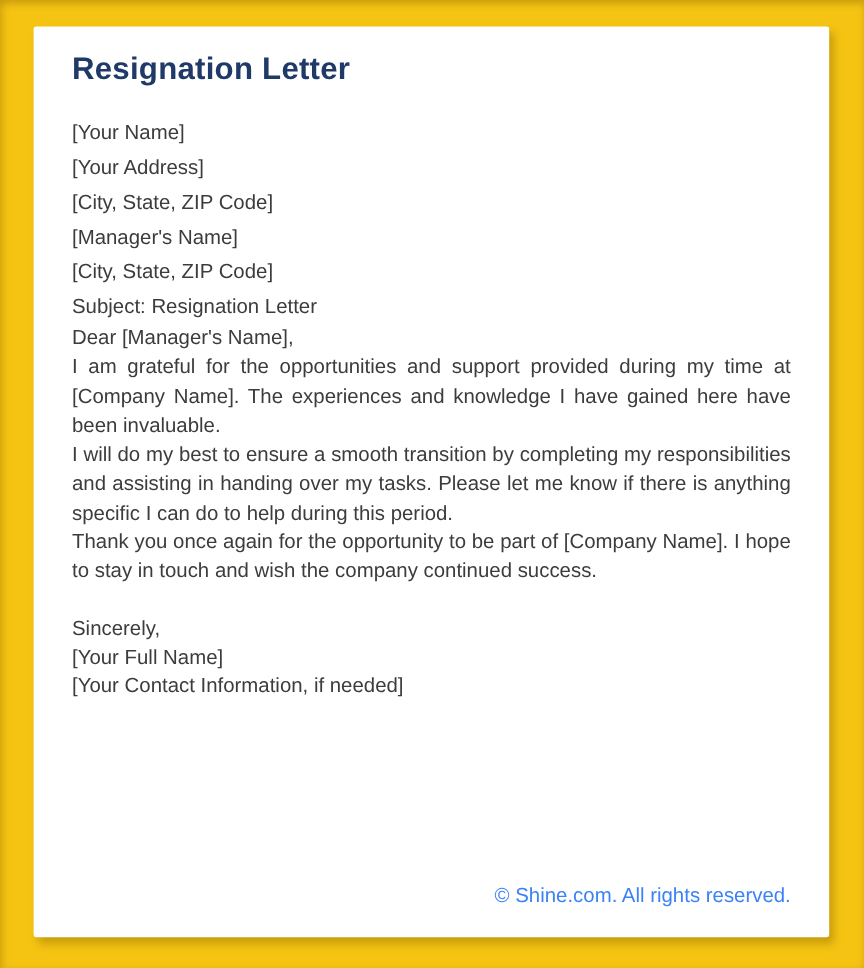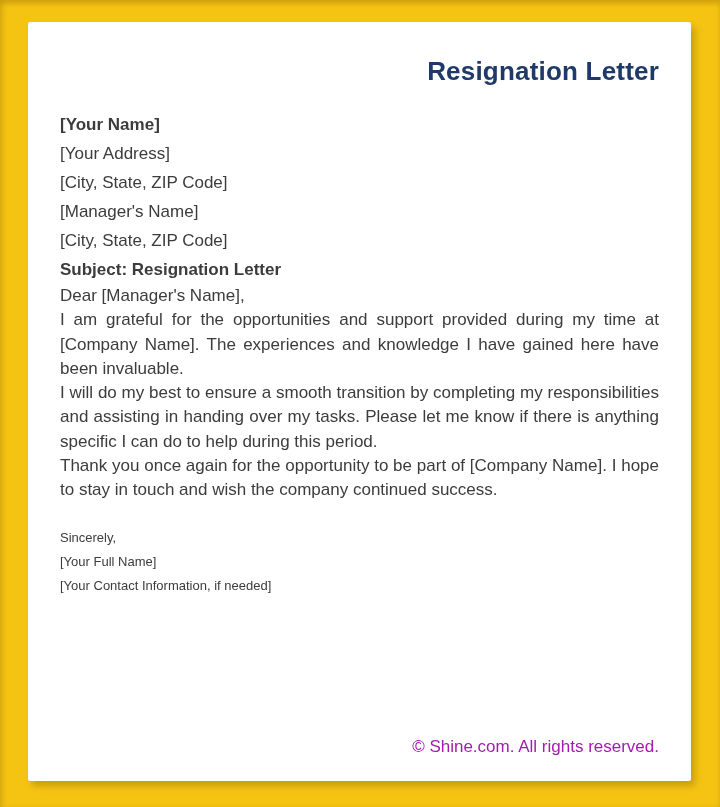--- a/index.html
+++ b/index.html
@@ -25,52 +25,52 @@
   .card {
     position: absolute;
     left: 28px; top: 22px;
     width: 663px; height: 759px;
     background: var(--card-white);
     border-radius: 2px;
     padding: 0 32px;
     box-shadow: 4px 5px 7px rgba(130,95,0,0.38);
   }
   .title {
-    margin: 34px 0 24px 0;
-    text-align: right;
+    margin: 20px 0 24px 0;
+    text-align: left;
     font-size: 26px;
     line-height: 30px;
     font-weight: bold;
     color: var(--title-navy);
     letter-spacing: 0.2px;
   }
   .header-block .header-line {
     font-size: 17px;
     line-height: 29px;
     color: var(--body-text);
   }
-  .header-block .header-line.bold { font-weight: bold; }
+  .header-block .header-line.bold { font-weight: normal; }
   .body-block .body-paragraph {
     font-size: 17px;
     line-height: 24.3px;
     text-align: justify;
     color: var(--body-text);
     margin: 0;
   }
   .closing-block { margin-top: 23px; }
   .closing-block .signature-line {
-    font-size: 13px;
+    font-size: 17px;
     line-height: 24px;
     color: var(--body-text);
   }
   .copyright {
     position: absolute;
     right: 32px; bottom: 24px;
     font-size: 17px;
-    color: #a21caf;
+    color: #3b82f6;
     white-space: nowrap;
   }
 </style>
 </head>
 <body>
 
 <div class="frame">
   <div class="card">
 
     <h1 class="title">Resignation Letter</h1>

